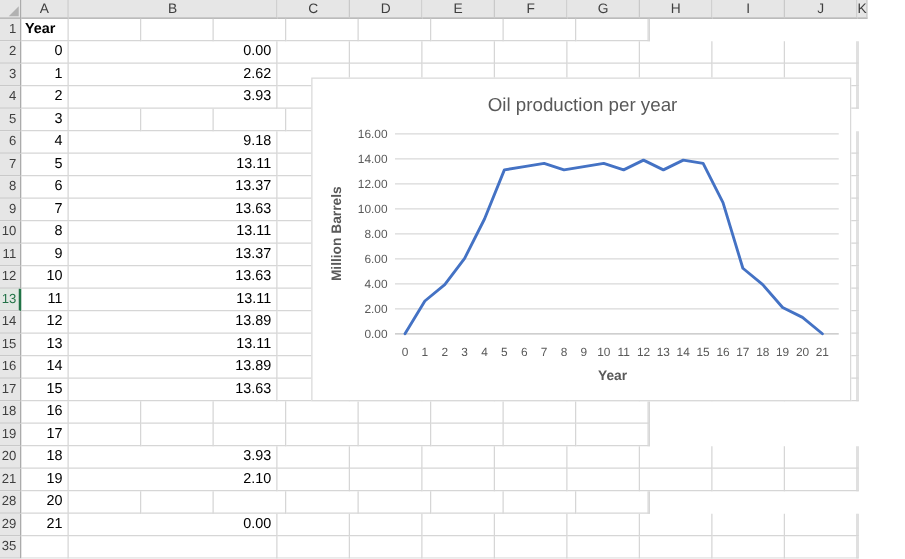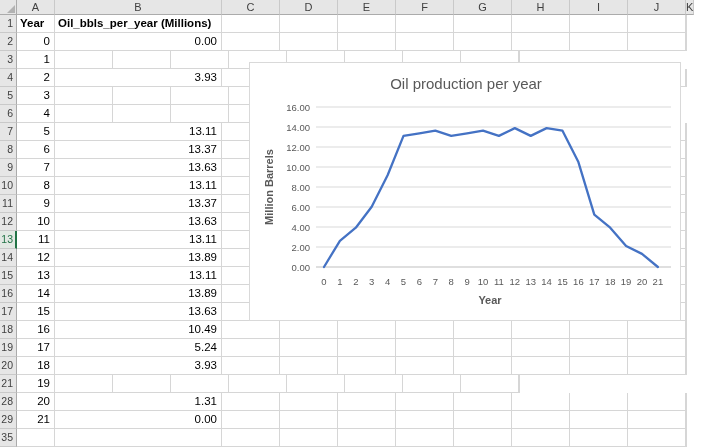--- a/index.html
+++ b/index.html
@@ -82,21 +82,20 @@
         <div class="colhdr" style="width: 58px;">H</div>
         <div class="colhdr" style="width: 58px;">I</div>
         <div class="colhdr" style="width: 58px;">J</div>
         <div class="colhdr">K</div>
       </div>
     <div id="sheet-body">
 
     <div class="body-row">
           <div class="rowhdr" style="width: 17px;">1</div>
           <div class="cell hd" style="width: 38px;">Year</div>
-          <div class="cell hd" style="width: 167px;">Oil_bbls_per_year (Millions)</div>
           <div class="cell" style="width: 58px;"></div>
           <div class="cell" style="width: 58px;"></div>
           <div class="cell" style="width: 58px;"></div>
           <div class="cell" style="width: 58px;"></div>
           <div class="cell" style="width: 58px;"></div>
           <div class="cell" style="width: 58px;"></div>
           <div class="cell" style="width: 58px;"></div>
           <div class="cell" style="width: 58px;"></div>
           <div class="cell"></div>
         </div>
@@ -110,20 +109,21 @@
           <div class="cell" style="width: 58px;"></div>
           <div class="cell" style="width: 58px;"></div>
           <div class="cell" style="width: 58px;"></div>
           <div class="cell" style="width: 58px;"></div>
           <div class="cell" style="width: 58px;"></div>
           <div class="cell"></div>
         </div>
         <div class="body-row">
           <div class="rowhdr" style="width: 17px;">3</div>
           <div class="cell num" style="width: 38px;">1</div>
+          <div class="cell num" style="width: 167px;">2.62</div>
           <div class="cell" style="width: 58px;"></div>
           <div class="cell" style="width: 58px;"></div>
           <div class="cell" style="width: 58px;"></div>
           <div class="cell" style="width: 58px;"></div>
           <div class="cell" style="width: 58px;"></div>
           <div class="cell" style="width: 58px;"></div>
           <div class="cell" style="width: 58px;"></div>
           <div class="cell" style="width: 58px;"></div>
           <div class="cell"></div>
         </div>
@@ -150,20 +150,21 @@
           <div class="cell" style="width: 58px;"></div>
           <div class="cell" style="width: 58px;"></div>
           <div class="cell" style="width: 58px;"></div>
           <div class="cell" style="width: 58px;"></div>
           <div class="cell" style="width: 58px;"></div>
           <div class="cell"></div>
         </div>
         <div class="body-row">
           <div class="rowhdr" style="width: 17px;">6</div>
           <div class="cell num" style="width: 38px;">4</div>
+          <div class="cell num" style="width: 167px;">9.18</div>
           <div class="cell" style="width: 58px;"></div>
           <div class="cell" style="width: 58px;"></div>
           <div class="cell" style="width: 58px;"></div>
           <div class="cell" style="width: 58px;"></div>
           <div class="cell" style="width: 58px;"></div>
           <div class="cell" style="width: 58px;"></div>
           <div class="cell" style="width: 58px;"></div>
           <div class="cell" style="width: 58px;"></div>
           <div class="cell"></div>
         </div>
@@ -317,35 +318,33 @@
           <div class="cell" style="width: 58px;"></div>
           <div class="cell" style="width: 58px;"></div>
           <div class="cell" style="width: 58px;"></div>
           <div class="cell" style="width: 58px;"></div>
           <div class="cell" style="width: 58px;"></div>
           <div class="cell"></div>
         </div>
         <div class="body-row">
           <div class="rowhdr" style="width: 17px;">18</div>
           <div class="cell num" style="width: 38px;">16</div>
-          <div class="cell num" style="width: 167px;">10.49</div>
           <div class="cell" style="width: 58px;"></div>
           <div class="cell" style="width: 58px;"></div>
           <div class="cell" style="width: 58px;"></div>
           <div class="cell" style="width: 58px;"></div>
           <div class="cell" style="width: 58px;"></div>
           <div class="cell" style="width: 58px;"></div>
           <div class="cell" style="width: 58px;"></div>
           <div class="cell" style="width: 58px;"></div>
           <div class="cell"></div>
         </div>
         <div class="body-row">
           <div class="rowhdr" style="width: 17px;">19</div>
           <div class="cell num" style="width: 38px;">17</div>
-          <div class="cell num" style="width: 167px;">5.24</div>
           <div class="cell" style="width: 58px;"></div>
           <div class="cell" style="width: 58px;"></div>
           <div class="cell" style="width: 58px;"></div>
           <div class="cell" style="width: 58px;"></div>
           <div class="cell" style="width: 58px;"></div>
           <div class="cell" style="width: 58px;"></div>
           <div class="cell" style="width: 58px;"></div>
           <div class="cell" style="width: 58px;"></div>
           <div class="cell"></div>
         </div>
@@ -359,34 +358,34 @@
           <div class="cell" style="width: 58px;"></div>
           <div class="cell" style="width: 58px;"></div>
           <div class="cell" style="width: 58px;"></div>
           <div class="cell" style="width: 58px;"></div>
           <div class="cell" style="width: 58px;"></div>
           <div class="cell"></div>
         </div>
         <div class="body-row">
           <div class="rowhdr" style="width: 17px;">21</div>
           <div class="cell num" style="width: 38px;">19</div>
+          <div class="cell num" style="width: 167px;">2.10</div>
           <div class="cell" style="width: 58px;"></div>
           <div class="cell" style="width: 58px;"></div>
           <div class="cell" style="width: 58px;"></div>
           <div class="cell" style="width: 58px;"></div>
           <div class="cell" style="width: 58px;"></div>
           <div class="cell" style="width: 58px;"></div>
           <div class="cell" style="width: 58px;"></div>
           <div class="cell" style="width: 58px;"></div>
           <div class="cell"></div>
         </div>
         <div class="body-row">
           <div class="rowhdr" style="width: 17px;">28</div>
           <div class="cell num" style="width: 38px;">20</div>
-          <div class="cell num" style="width: 167px;">1.31</div>
           <div class="cell" style="width: 58px;"></div>
           <div class="cell" style="width: 58px;"></div>
           <div class="cell" style="width: 58px;"></div>
           <div class="cell" style="width: 58px;"></div>
           <div class="cell" style="width: 58px;"></div>
           <div class="cell" style="width: 58px;"></div>
           <div class="cell" style="width: 58px;"></div>
           <div class="cell" style="width: 58px;"></div>
           <div class="cell"></div>
         </div>

